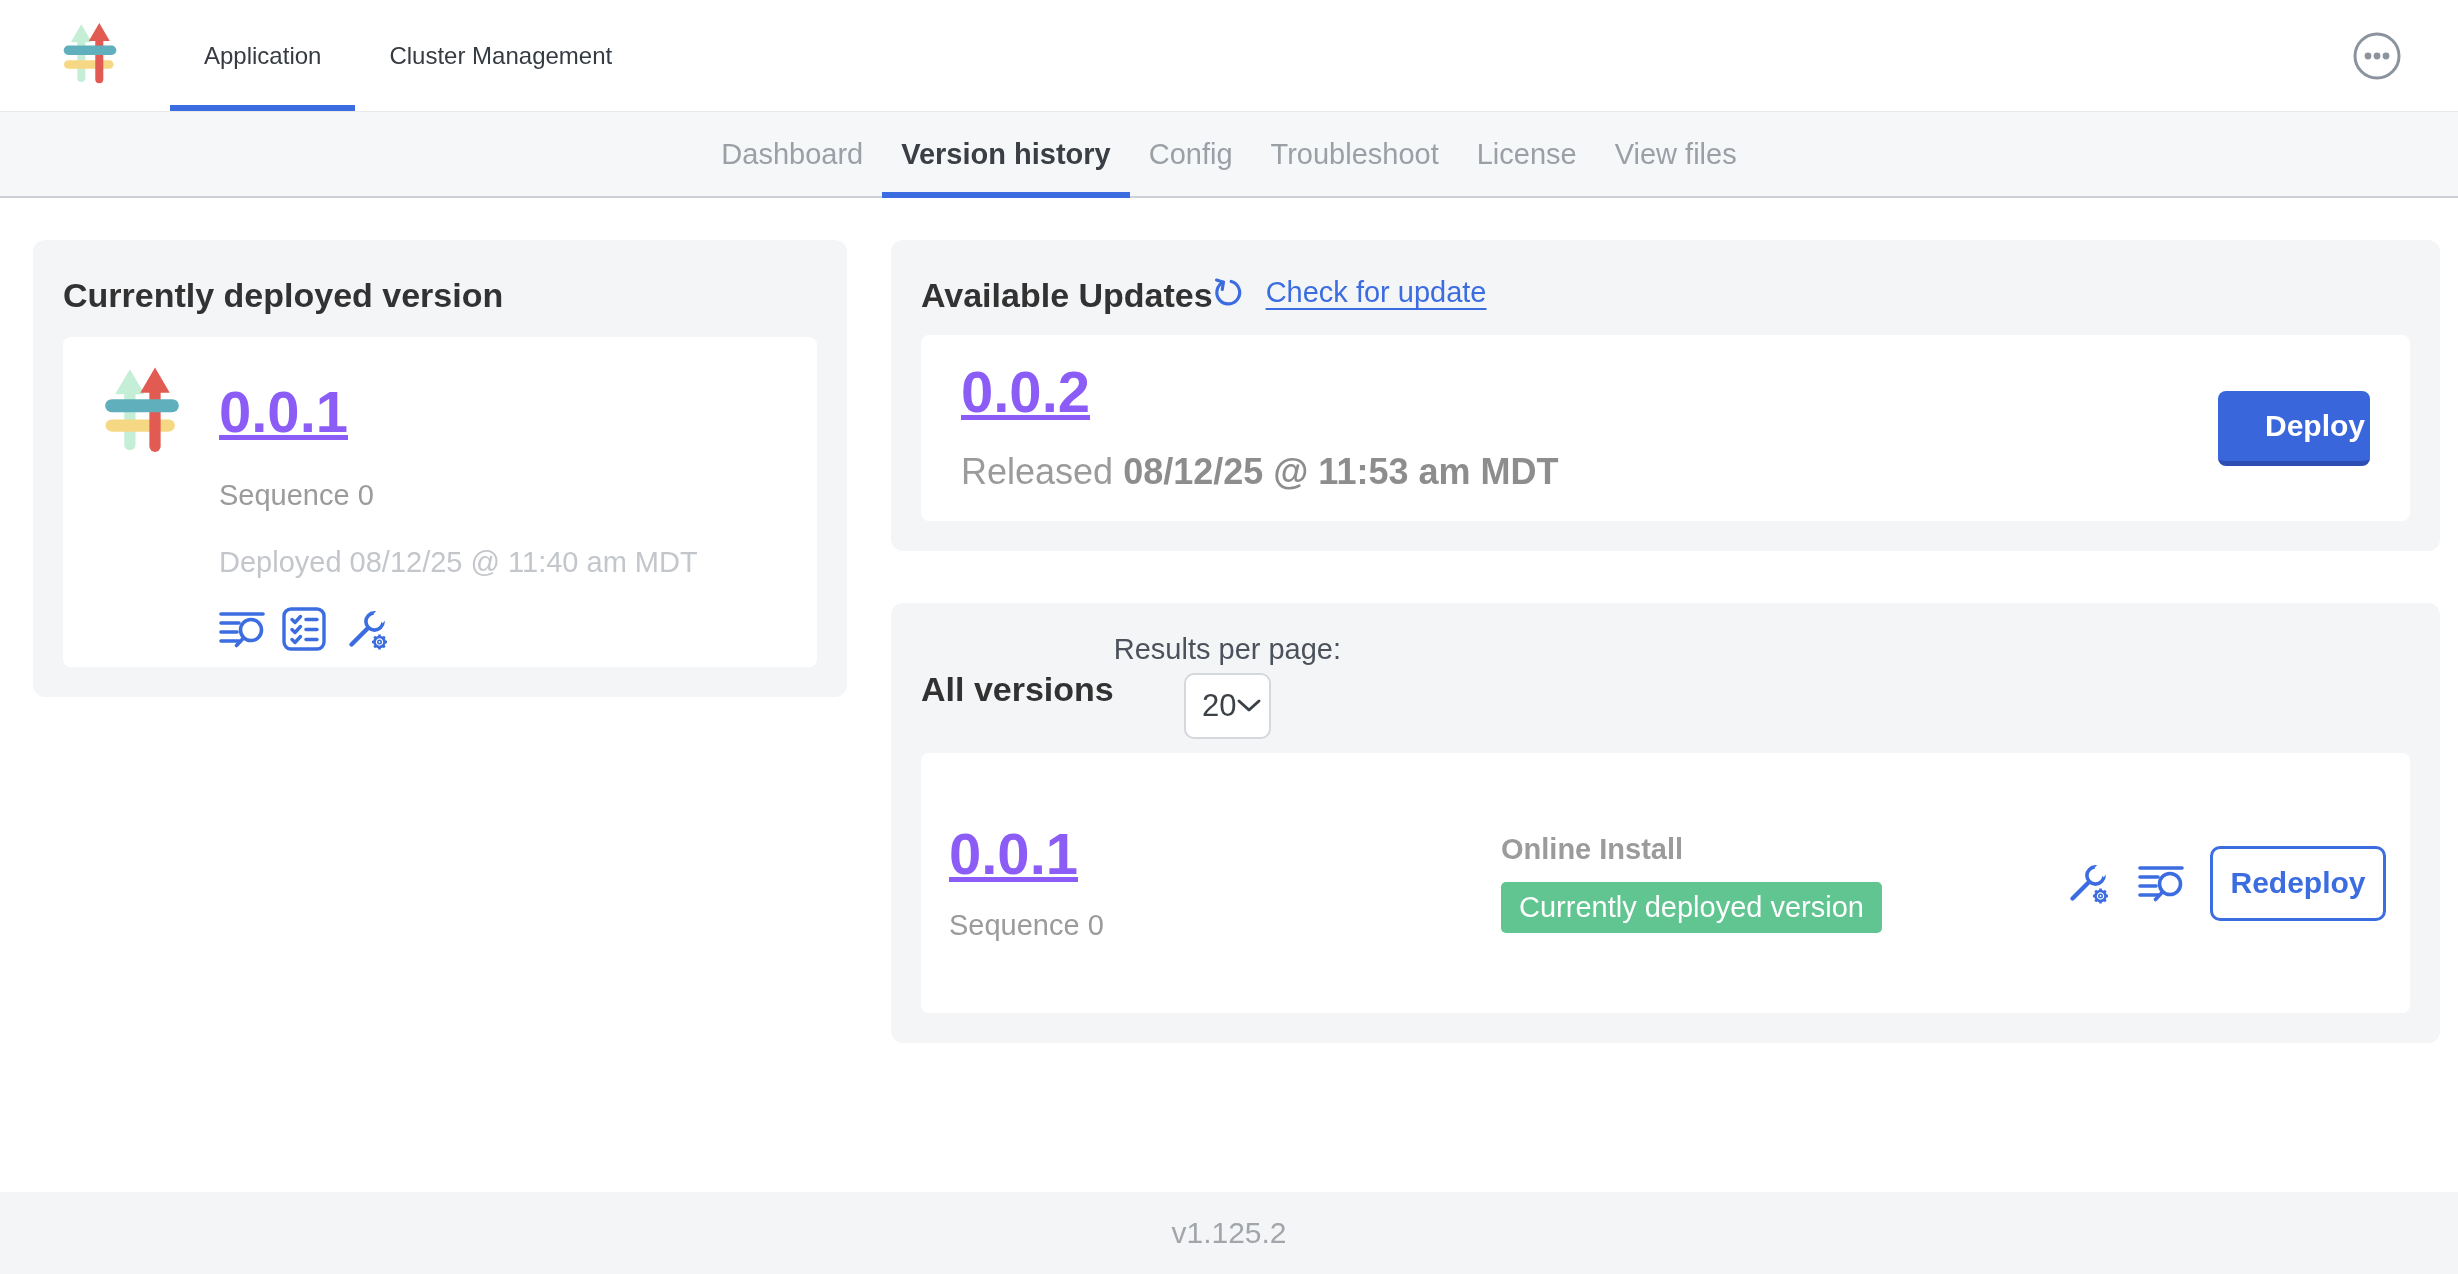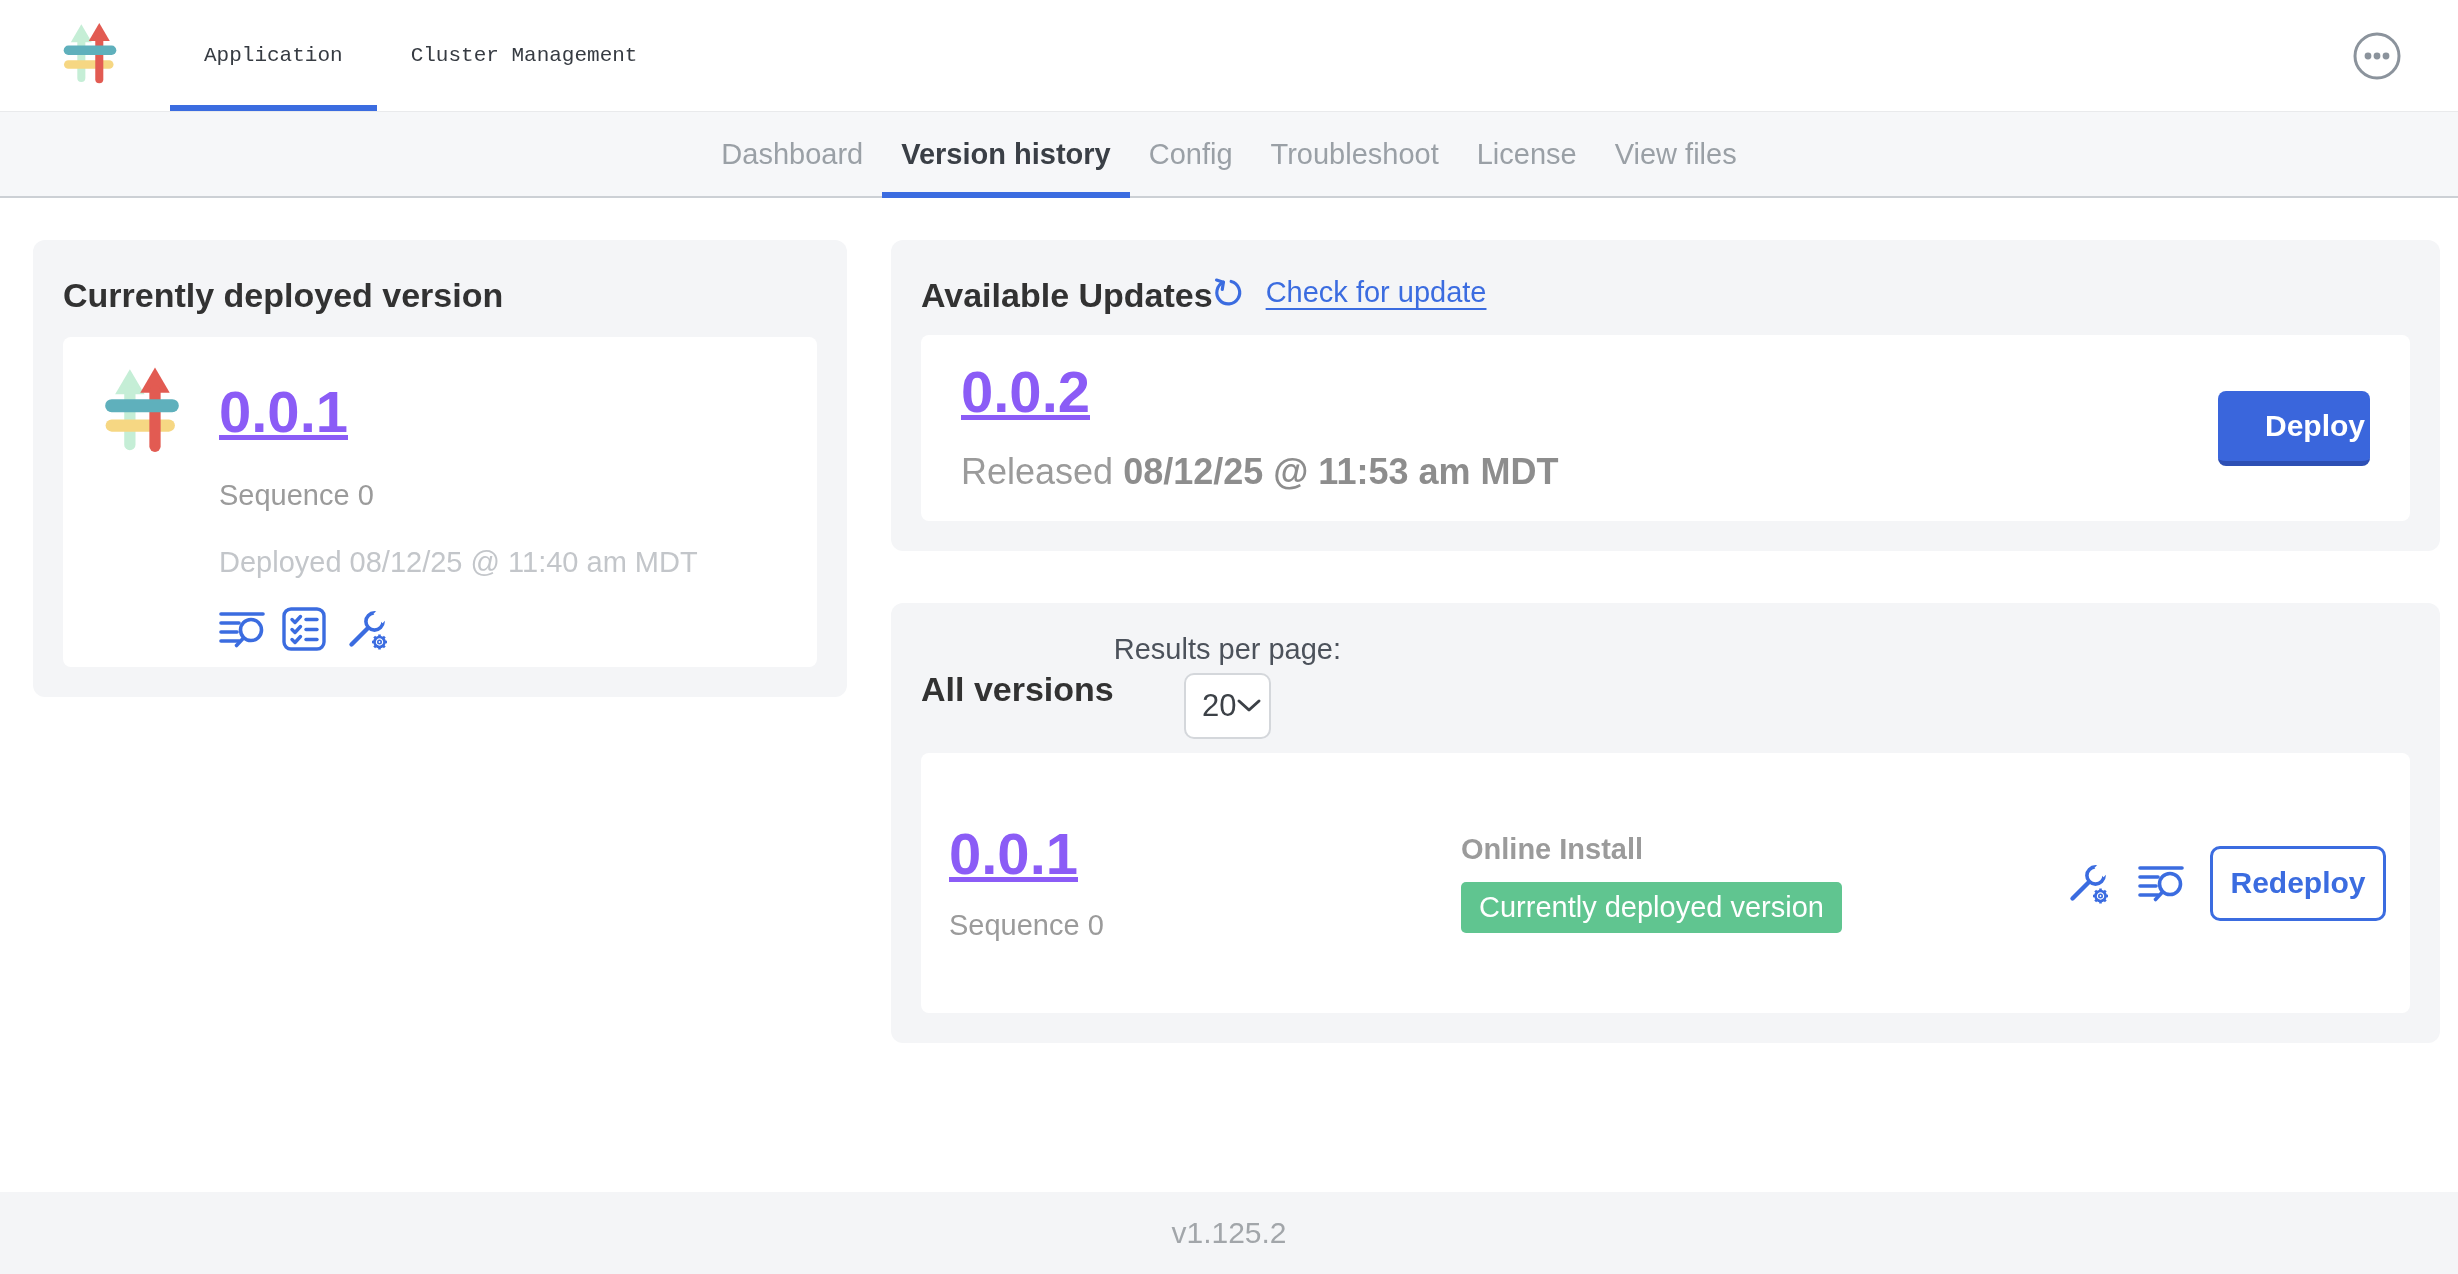--- a/index.html
+++ b/index.html
@@ -16,39 +16,39 @@
   html,body{margin:0;padding:0;}
   body{
     width:2458px;height:1274px;overflow:hidden;background:#ffffff;
     font-family:"Liberation Sans", sans-serif;color:var(--txt-dark);
   }
   
   .topnav{height:112px;border-bottom:1px solid #e9eaec;display:flex;align-items:stretch;
     padding-left:62px;background:#fff;}
   .logo-sm{align-self:center;margin-right:52px;display:flex;}
   .top-tabs{display:flex;height:100%;}
-  .top-tab{padding:0 34px;display:flex;align-items:center;font-size:21px;color:#363b42;
-    position:relative;cursor:pointer;font-family:Liberation Mono, monospace;}
+  .top-tab{padding:0 34px;display:flex;align-items:center;font-size:24px;color:#363b42;
+    position:relative;cursor:pointer;}
   .top-tab.active::after{content:"";position:absolute;left:0;right:0;bottom:0;height:6px;
     background:var(--accent);}
   .menu-btn{margin-left:auto;margin-right:56px;align-self:center;background:none;border:none;
     padding:0;cursor:pointer;display:flex;}
   
   .subnav{height:86px;background:#f6f7f9;border-bottom:2px solid #ccd0d5;display:flex;
     justify-content:center;}
   .sub-tab{display:flex;align-items:center;padding:0 19px;font-size:29px;color:#9aa0a6;
     position:relative;cursor:pointer;}
   .sub-tab.active{color:#3a3f46;font-weight:700;}
   .sub-tab.active::after{content:"";position:absolute;left:0;right:0;bottom:-2px;height:6px;
     background:var(--accent);}
   
   main{display:flex;gap:44px;padding:42px 18px 0 33px;height:994px;align-items:flex-start;}
   .panel{background:var(--panel-gray);border-radius:12px;padding:30px;}
   .panel h2{margin:6px 0 0;font-size:34px;font-weight:700;color:var(--txt-dark);}
-  .card{background:#fff;border-radius:8px;}
+  .card{background:#fff;border-radius:8px;gap:40px;}
   .version-big{font-size:58px;font-weight:700;color:#8b5cf6;line-height:1;text-decoration:underline;}
   
   .panel-left{width:814px;flex:none;}
   .deployed-card{margin-top:22px;padding:30px 40px;display:flex;gap:38px;height:330px;}
   .dp-version{margin-top:16px;}
   .dp-seq{font-size:29px;color:var(--txt-gray);margin-top:38px;}
   .dp-deployed{font-size:29px;color:var(--txt-faint);margin-top:34px;}
   .icon-row{display:flex;gap:16px;margin-top:26px;align-items:center;}
   .icon-btn{background:none;border:none;padding:0;cursor:pointer;display:flex;}
   

